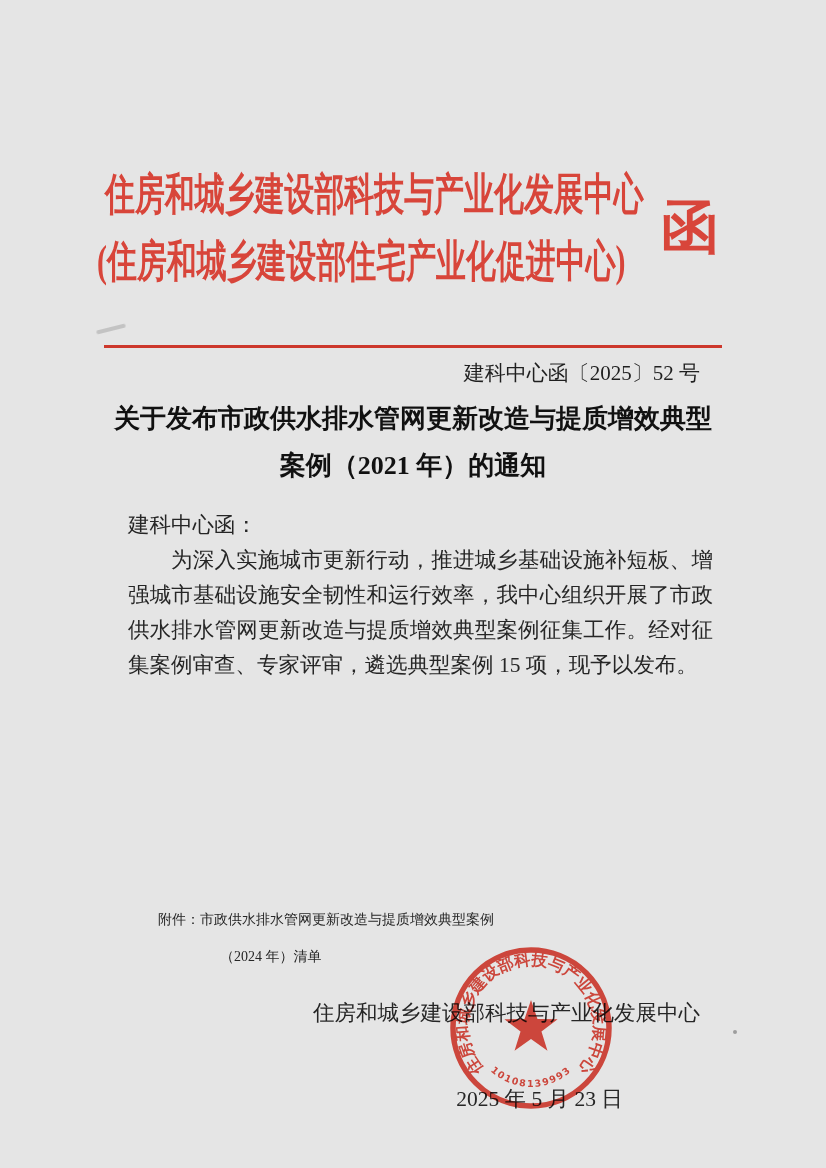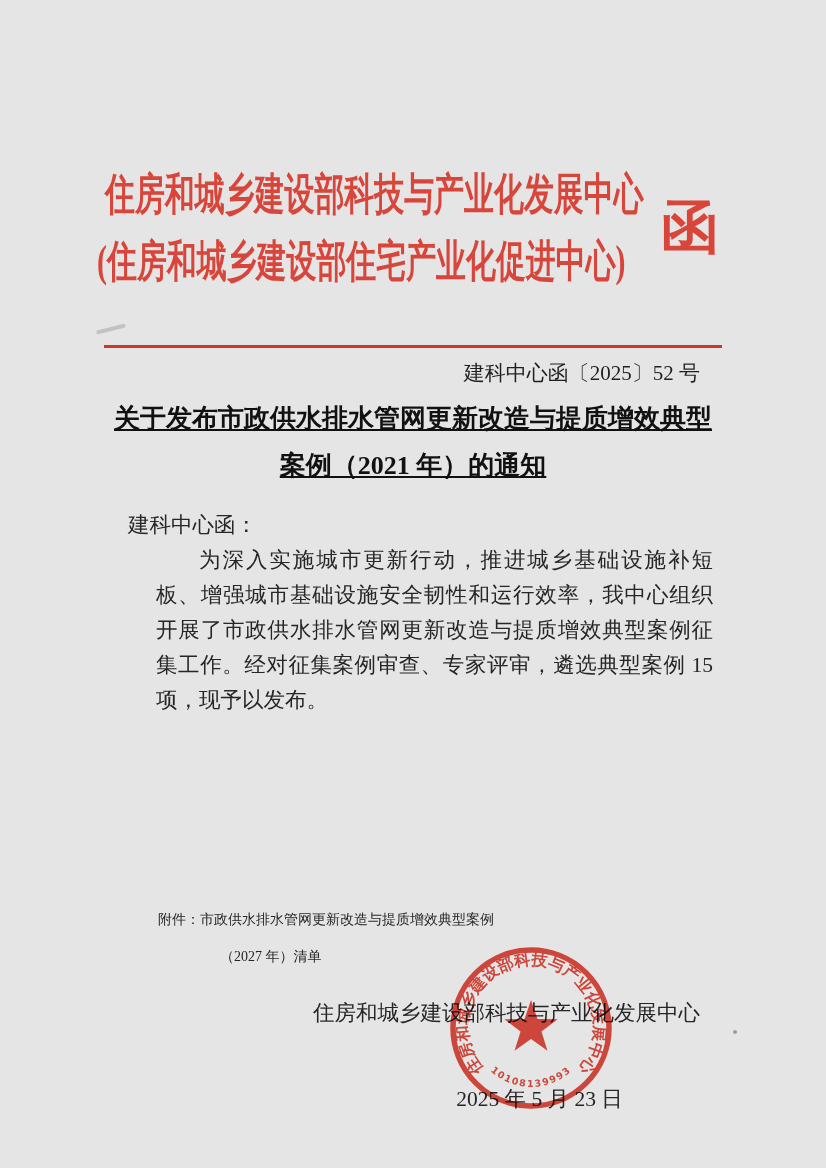--- a/index.html
+++ b/index.html
@@ -41,30 +41,30 @@
   }
   .doc-number{
     position:absolute;left:124px;top:361px;width:584px;
     text-align:right;padding-right:8px;box-sizing:border-box;
     font-size:21px;line-height:1.2;color:#1f1f1f;white-space:nowrap;
   }
   
   .notice-title{
     position:absolute;left:104px;top:395px;width:618px;
     text-align:center;color:#111;font-weight:bold;
-    font-size:26px;line-height:47px;text-decoration:underline;
+    font-size:26px;line-height:47px;
   }
   
   .body-text{
     position:absolute;left:128px;top:508px;width:585px;
     font-size:21.5px;line-height:35px;color:#262626;
     text-align:justify;
   }
   .body-text p{margin:0;}
-  .body-text p.indent{text-indent:2em;margin-left:28px;}
+  .body-text p.indent{text-indent:2em;}
   
   .attachment{
     position:absolute;left:128px;top:901px;width:585px;
     font-size:14px;line-height:37px;color:#262626;
   }
   .attachment .att-l1{padding-left:30px;white-space:nowrap;}
   .attachment .att-l2{padding-left:92px;white-space:nowrap;}
   
   .sig-org{
     position:absolute;left:128px;top:1000px;width:585px;
@@ -111,21 +111,21 @@
     <div>案例（2021 年）的通知</div>
   </div>
 
   <div class="body-text">
     <p>建科中心函：</p>
     <p class="indent">为深入实施城市更新行动，推进城乡基础设施补短板、增强城市基础设施安全韧性和运行效率，我中心组织开展了市政供水排水管网更新改造与提质增效典型案例征集工作。经对征集案例审查、专家评审，遴选典型案例 15 项，现予以发布。</p>
   </div>
 
   <div class="attachment">
     <div class="att-l1">附件：市政供水排水管网更新改造与提质增效典型案例</div>
-    <div class="att-l2">（2027 年）清单</div>
+    <div class="att-l2">（2024 年）清单</div>
   </div>
 
   <div class="sig-org">住房和城乡建设部科技与产业化发展中心</div>
   <div class="sig-date">2025 年 5 月 23 日</div>
 
   <svg class="seal" width="184" height="184" viewBox="0 0 184 184">
     <defs>
       <path id="sealTextArc" d="M 47.5 136.5 A 63 63 0 1 1 136.5 136.5" fill="none"></path>
       <path id="sealCodeArc" d="M 54.1 137.2 A 59 59 0 0 0 129.9 137.2" fill="none"></path>
     </defs>

